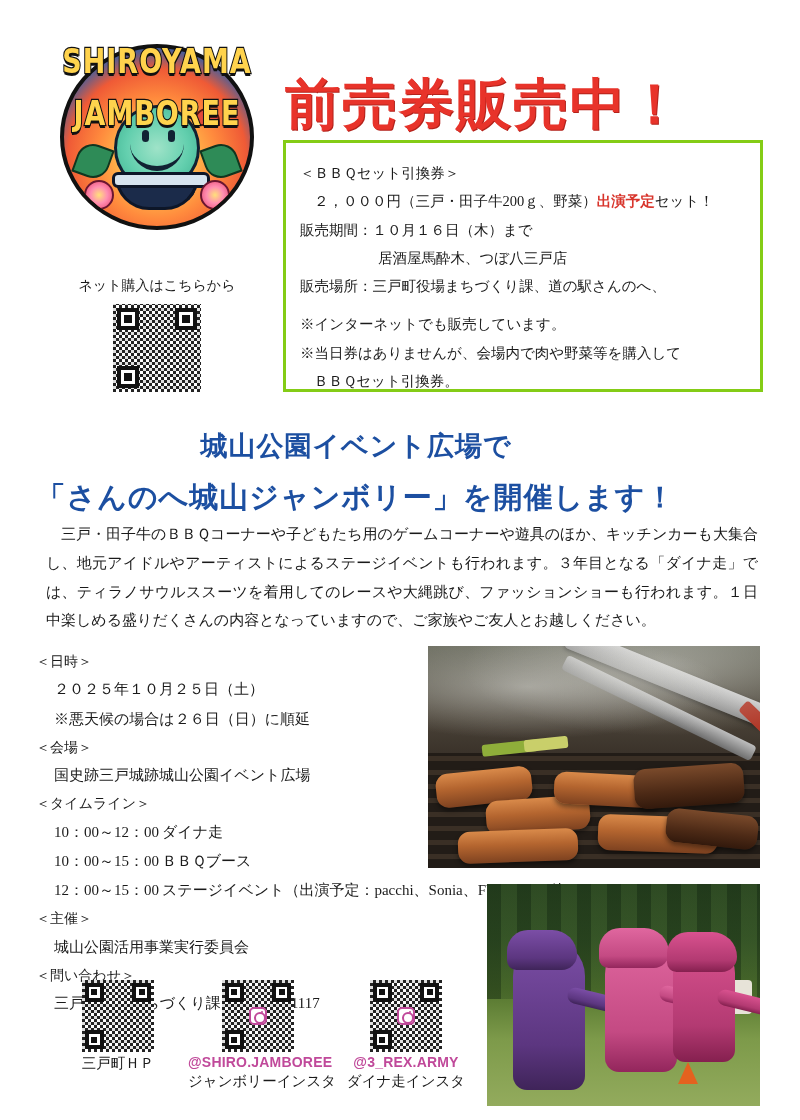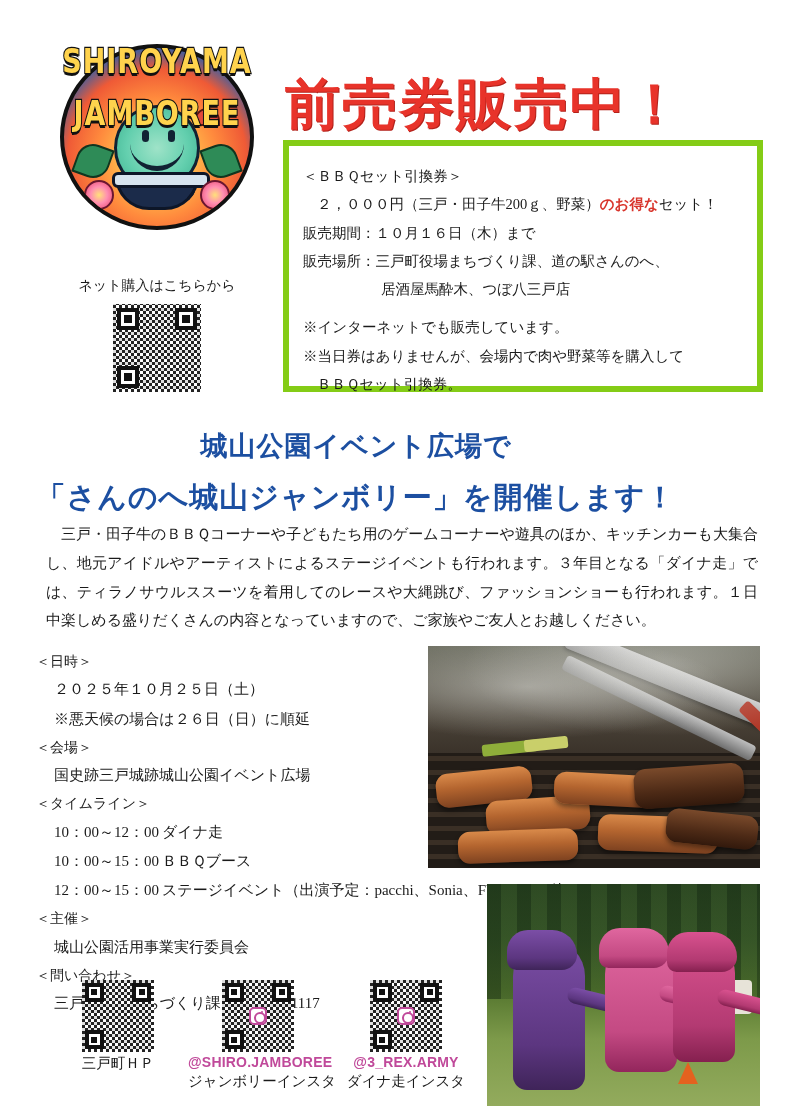--- a/index.html
+++ b/index.html
@@ -150,21 +150,21 @@
     white-space: nowrap;
     text-shadow: 1px 1px 0 #b3221b;
     margin-top: 18px;
   }
 
   
   .bbq-box {
     position: absolute;
     left: 283px; top: 118px;
     width: 480px; height: 252px;
-    border: 6px solid #84cc16;
+    border: 3px solid #84cc16;
     padding: 16px 14px 10px 14px;
     font-size: 14.5px;
     line-height: 1.95;
   }
   .bbq-box .row { white-space: nowrap; }
   .bbq-box .indent1 { padding-left: 14px; }
   .bbq-box .indent2 { padding-left: 78px; }
   .bbq-box .gap { height: 10px; }
   .accent-red { color: #d8342b; font-weight: bold; }
 
@@ -355,25 +355,25 @@
       <div class="finder tl"></div>
       <div class="finder tr"></div>
       <div class="finder bl"></div>
     </div>
 
     <div class="headline">前売券販売中！</div>
 
     <div class="bbq-box">
       <div class="row">＜ＢＢＱセット引換券＞</div>
       <div class="row indent1">
-        <span>２，０００円（三戸・田子牛200ｇ、野菜）</span><span class="accent-red">のお得な</span><span>セット！</span>
+        <span>２，０００円（三戸・田子牛200ｇ、野菜）</span><span class="accent-red">出演予定</span><span>セット！</span>
       </div>
       <div class="row">販売期間：１０月１６日（木）まで</div>
+      <div class="row indent2">居酒屋馬酔木、つぼ八三戸店</div>
       <div class="row">販売場所：三戸町役場まちづくり課、道の駅さんのへ、</div>
-      <div class="row indent2">居酒屋馬酔木、つぼ八三戸店</div>
       <div class="gap"></div>
       <div class="row">※インターネットでも販売しています。</div>
       <div class="row">※当日券はありませんが、会場内で肉や野菜等を購入して</div>
       <div class="row indent1">ＢＢＱセット引換券。</div>
     </div>
   </div>
 
   <div class="sub-title l1">城山公園イベント広場で</div>
   <div class="sub-title l2">「さんのへ城山ジャンボリー」を開催します！</div>
 

